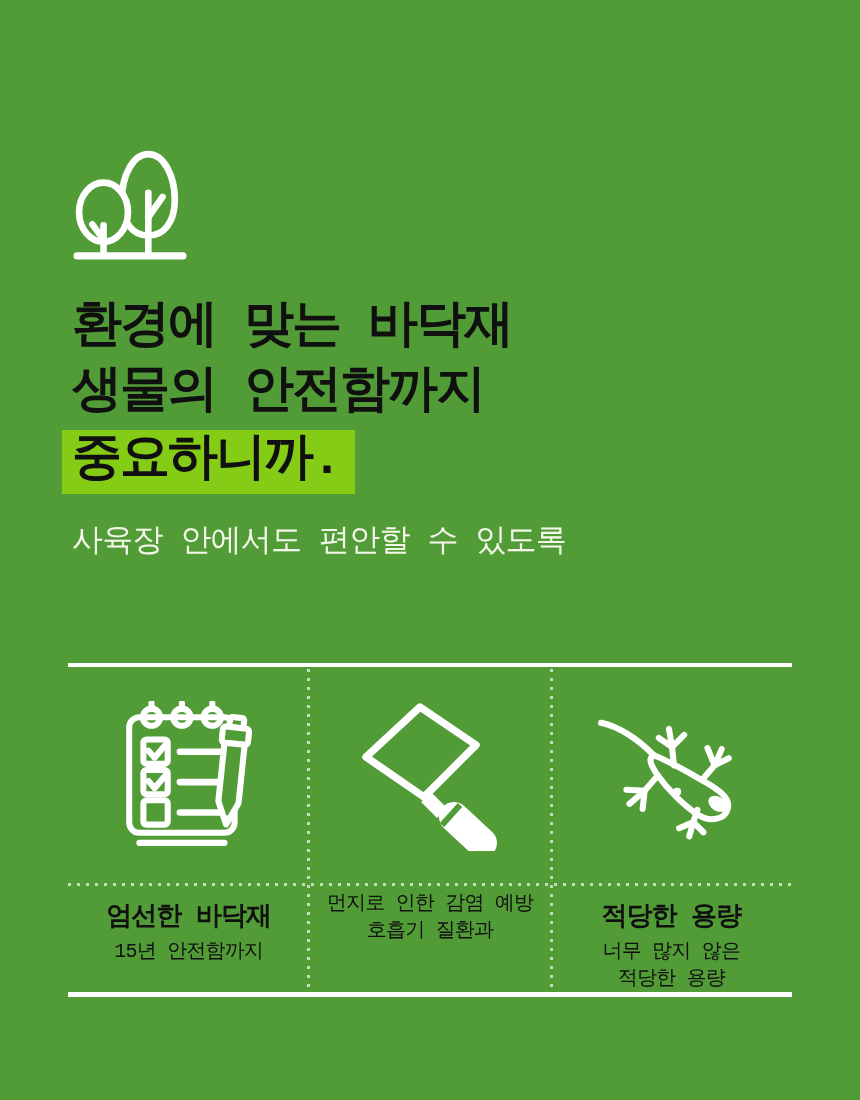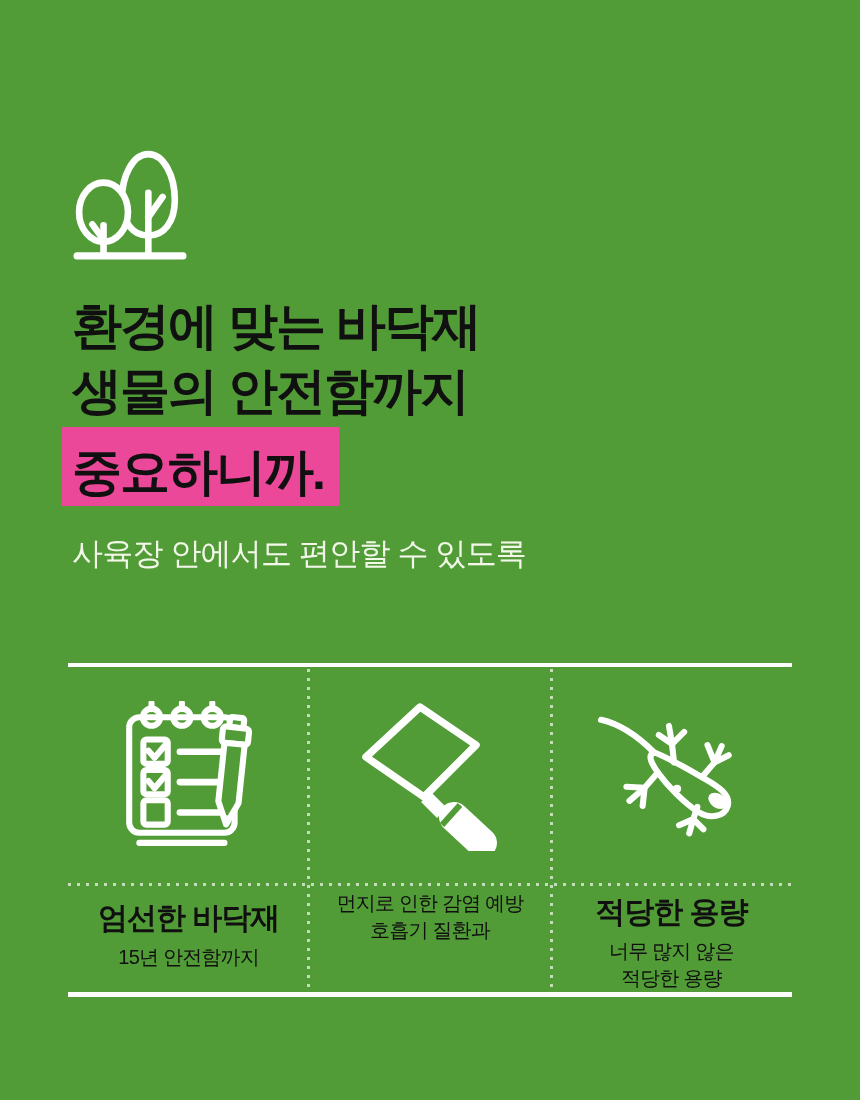--- a/index.html
+++ b/index.html
@@ -1,40 +1,40 @@
 <!DOCTYPE html>
 <html><head>
 <meta charset="utf-8">
 <style>
   * { margin:0; padding:0; box-sizing:border-box; }
   html,body { width:860px; }
   .page {
     position:relative; width:860px; height:1100px;
     background:#529c37; overflow:hidden;
-    font-family:Liberation Sans, sans-serif;
+    font-family:Liberation Mono, monospace;
   }
   .hero { position:absolute; left:72px; top:148px; }
   .hero-icon { display:block; margin-bottom:34px; }
   .headline { color:#101010; font-size:50px; font-weight:800; letter-spacing:-2px; }
   .h-line { line-height:65px; white-space:nowrap; }
   .h-line.third { margin-top:3px; }
   .highlight {
-    display:inline-block; background:#ec4899;
-    padding:20px 15px 9px 10px; margin-left:-10px; line-height:50px;
+    display:inline-block; background:#84cc16;
+    padding:5px 15px 9px 10px; margin-left:-10px; line-height:50px;
   }
   .subtitle { margin-top:27px; color:#f2f7ea; font-size:31px; line-height:42px;
     font-weight:400; letter-spacing:-0.8px; }
   .features {
     position:absolute; left:68px; right:68px; top:663px; height:334px;
     border-top:4px solid #ffffff; border-bottom:5px solid #ffffff;
     display:flex;
   }
   .feature { flex:1 1 0; display:flex; flex-direction:column; align-items:center; }
   .icon-area { height:218px; display:flex; align-items:center; justify-content:center; width:100%; }
-  .f-title { margin-top:13px; color:#101010; font-size:30px; font-weight:800; letter-spacing:-1px; }
+  .f-title { margin-top:13px; color:#101010; font-size:26px; font-weight:800; letter-spacing:-1px; }
   .f-desc { margin-top:5px; color:#101010; font-size:20px; line-height:27px;
     text-align:center; letter-spacing:-0.8px; }
   .vdiv { position:absolute; top:2px; bottom:2px; width:3px;
     background:repeating-linear-gradient(to bottom, rgba(255,255,255,.65) 0 3px, rgba(255,255,255,0) 3px 9px); }
   .vdiv.one { left:calc(33.333% - 2px); }
   .vdiv.two { left:calc(66.667% - 1px); }
   .hdot { position:absolute; left:0; right:0; top:216px; height:3px;
     background:repeating-linear-gradient(to right, rgba(255,255,255,.65) 0 3px, rgba(255,255,255,0) 3px 9px); }
   svg { display:block; }
 </style>

